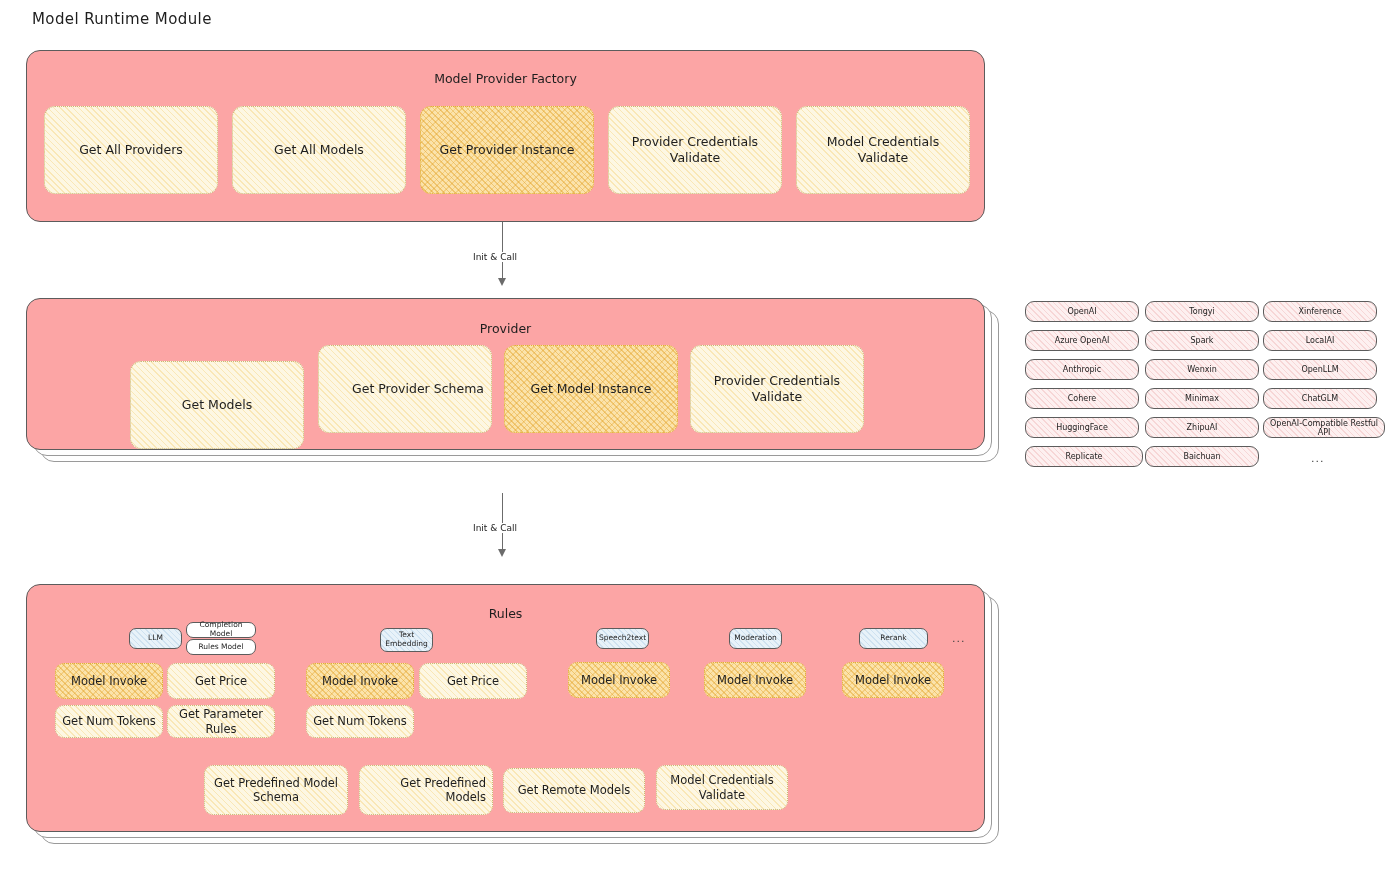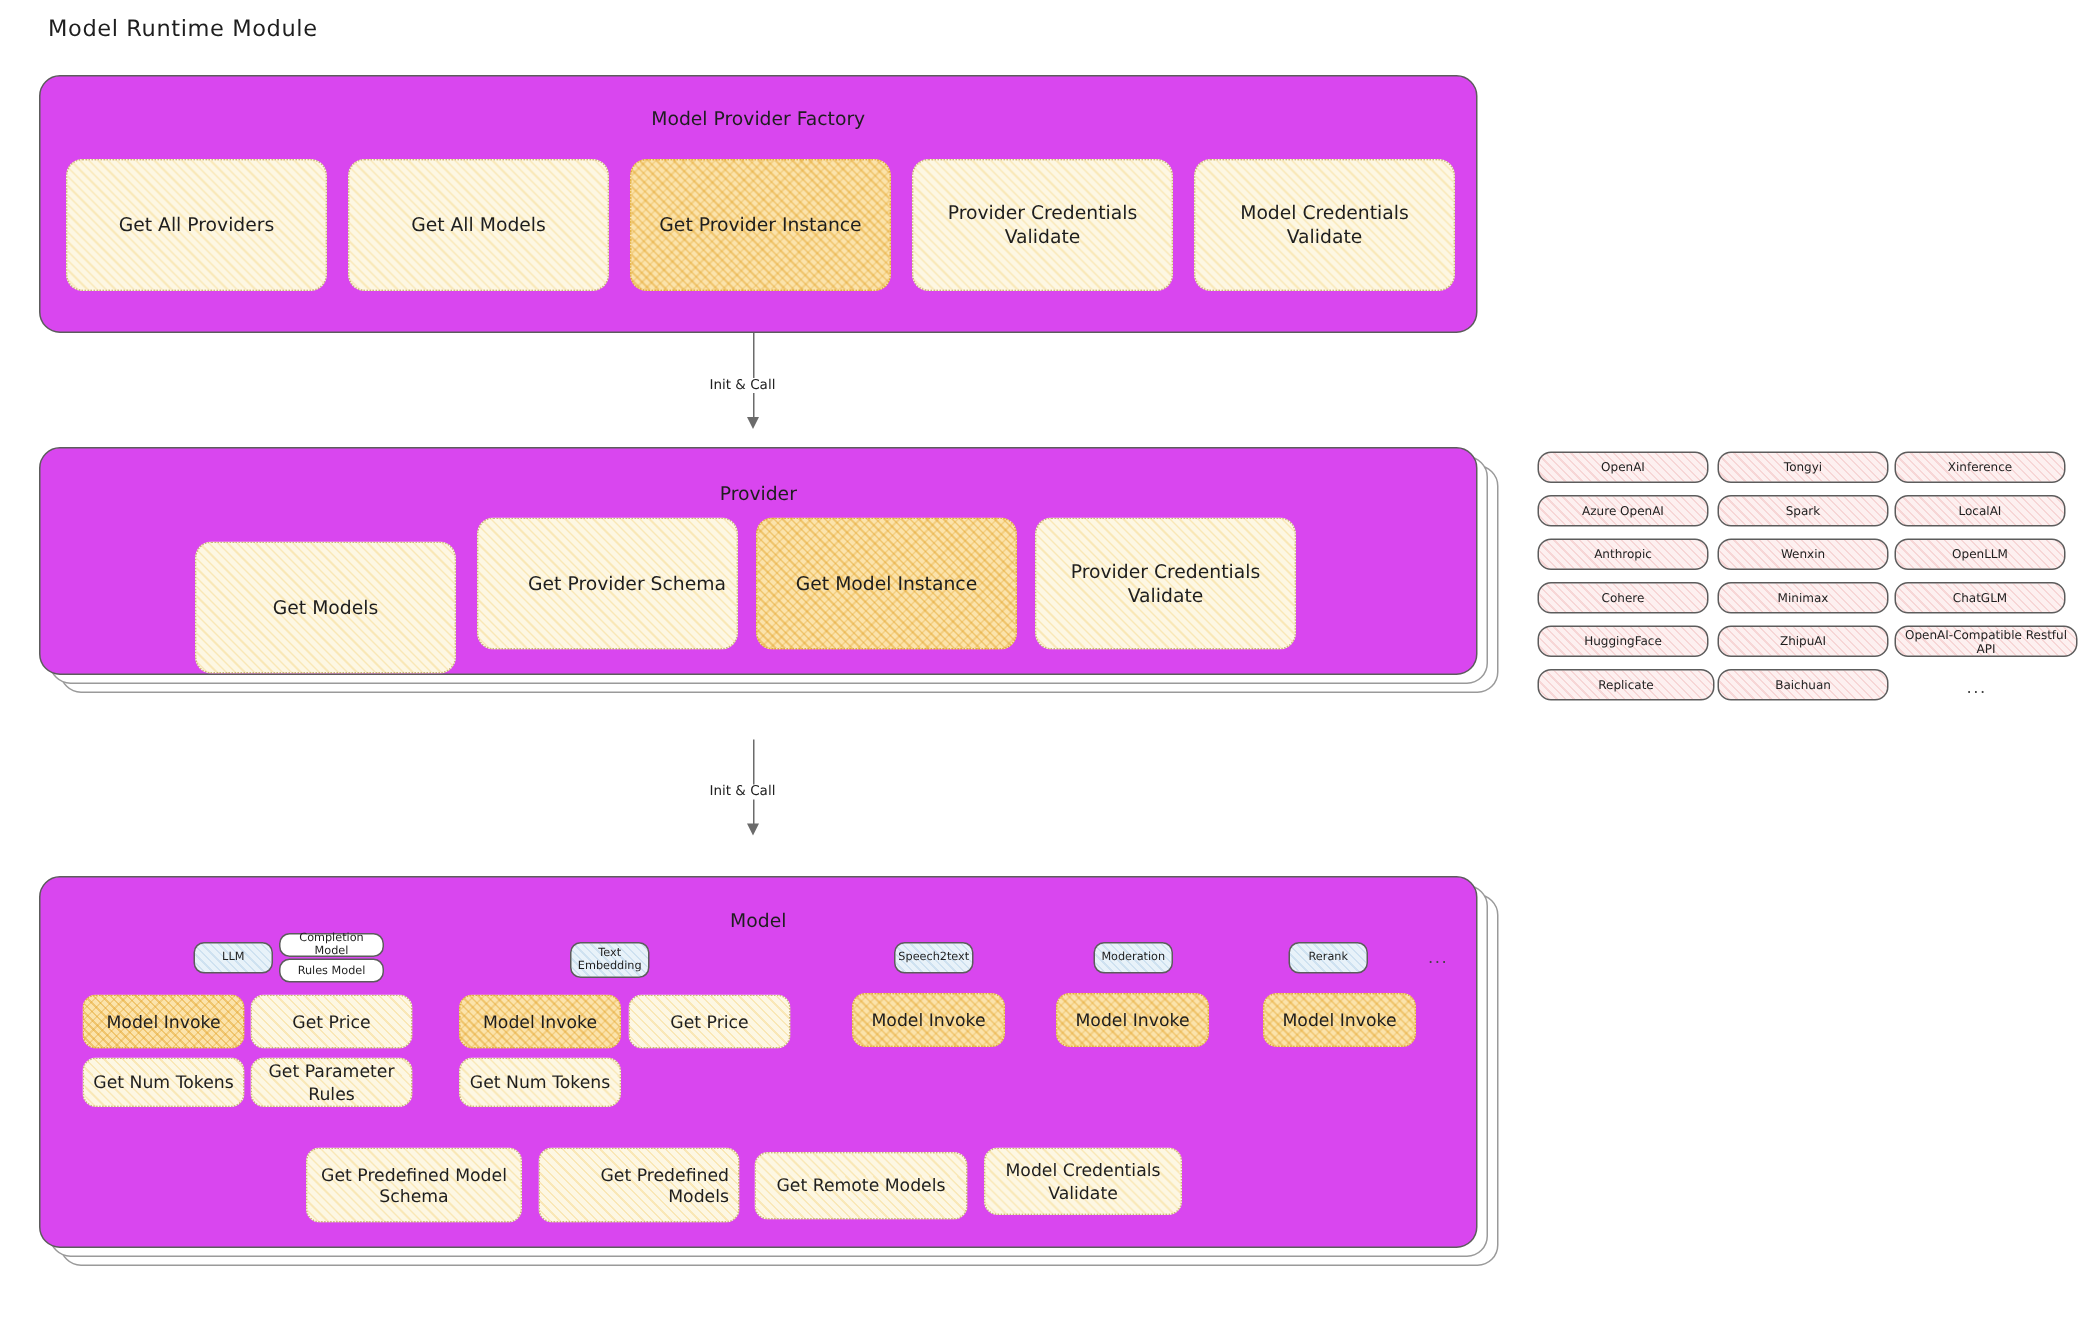--- a/index.html
+++ b/index.html
@@ -10,21 +10,21 @@
   }
   .abs{position:absolute;box-sizing:border-box;}
 
   
   #page-title{
     left:32px;top:10px;font-size:15px;letter-spacing:.4px;color:#1e1e1e;
   }
 
   
   .card{
-    border:1.3px solid #5c5c5c;border-radius:14px;background:#d946ef;
+    border:1.3px solid #5c5c5c;border-radius:14px;background:#fca5a5;
   }
   .card-shadow{
     border:1.1px solid #9a9a9a;border-radius:14px;background:#ffffff;
   }
   .card-title{
     position:absolute;left:0;right:0;text-align:center;font-size:12.5px;color:#1e1e1e;
   }
 
   
   .hbox{
@@ -117,21 +117,21 @@
 <div class="abs pill" style="left:1263px;top:417px;width:122px;height:21px;">OpenAI-Compatible Restful API</div>
 <div class="abs dots" style="left:1311px;top:452px;">...</div>
 
 <div class="abs arrow-line" style="left:502px;top:493px;height:58px;"></div>
 <div class="abs arrow-head" style="left:498px;top:549px;"></div>
 <div class="abs arrow-label" style="left:470px;top:523px;">Init &amp; Call</div>
 
 <div class="abs card-shadow" style="left:40px;top:596px;width:959px;height:248px;"></div>
 <div class="abs card-shadow" style="left:33px;top:590px;width:959px;height:248px;"></div>
 <div class="abs card" style="left:26px;top:584px;width:959px;height:248px;">
-  <div class="card-title" style="top:21px;">Model</div>
+  <div class="card-title" style="top:21px;">Rules</div>
 </div>
 
 <div class="abs tpill" style="left:129px;top:628px;width:53px;height:21px;">LLM</div>
 <div class="abs tpill plain" style="left:186px;top:622px;width:70px;height:16px;">Completion Model</div>
 <div class="abs tpill plain" style="left:186px;top:639px;width:70px;height:16px;">Rules Model</div>
 <div class="abs hbox hl sm" style="left:55px;top:663px;width:108px;height:36px;">Model Invoke</div>
 <div class="abs hbox sm" style="left:167px;top:663px;width:108px;height:36px;">Get Price</div>
 <div class="abs hbox sm" style="left:55px;top:705px;width:108px;height:33px;">Get Num Tokens</div>
 <div class="abs hbox sm" style="left:167px;top:705px;width:108px;height:33px;">Get Parameter Rules</div>
 
@@ -139,21 +139,21 @@
 <div class="abs hbox hl sm" style="left:306px;top:663px;width:108px;height:36px;">Model Invoke</div>
 <div class="abs hbox sm" style="left:419px;top:663px;width:108px;height:36px;">Get Price</div>
 <div class="abs hbox sm" style="left:306px;top:705px;width:108px;height:33px;">Get Num Tokens</div>
 
 <div class="abs tpill" style="left:596px;top:628px;width:53px;height:21px;">Speech2text</div>
 <div class="abs hbox hl sm" style="left:568px;top:662px;width:102px;height:36px;">Model Invoke</div>
 
 <div class="abs tpill" style="left:729px;top:628px;width:53px;height:21px;">Moderation</div>
 <div class="abs hbox hl sm" style="left:704px;top:662px;width:102px;height:36px;">Model Invoke</div>
 
-<div class="abs tpill" style="left:859px;top:628px;width:53px;height:21px;">Rerank</div>
+<div class="abs tpill" style="left:859px;top:628px;width:69px;height:21px;">Rerank</div>
 <div class="abs hbox hl sm" style="left:842px;top:662px;width:102px;height:36px;">Model Invoke</div>
 
 <div class="abs dots" style="left:952px;top:632px;">...</div>
 
 <div class="abs hbox sm" style="left:204px;top:765px;width:144px;height:50px;">Get Predefined Model Schema</div>
 <div class="abs hbox sm" style="left:359px;top:765px;width:134px;height:50px;text-align:right;">Get Predefined Models</div>
 <div class="abs hbox sm" style="left:503px;top:768px;width:142px;height:45px;">Get Remote Models</div>
 <div class="abs hbox sm" style="left:656px;top:765px;width:132px;height:45px;">Model Credentials Validate</div>
 
 </body></html>

